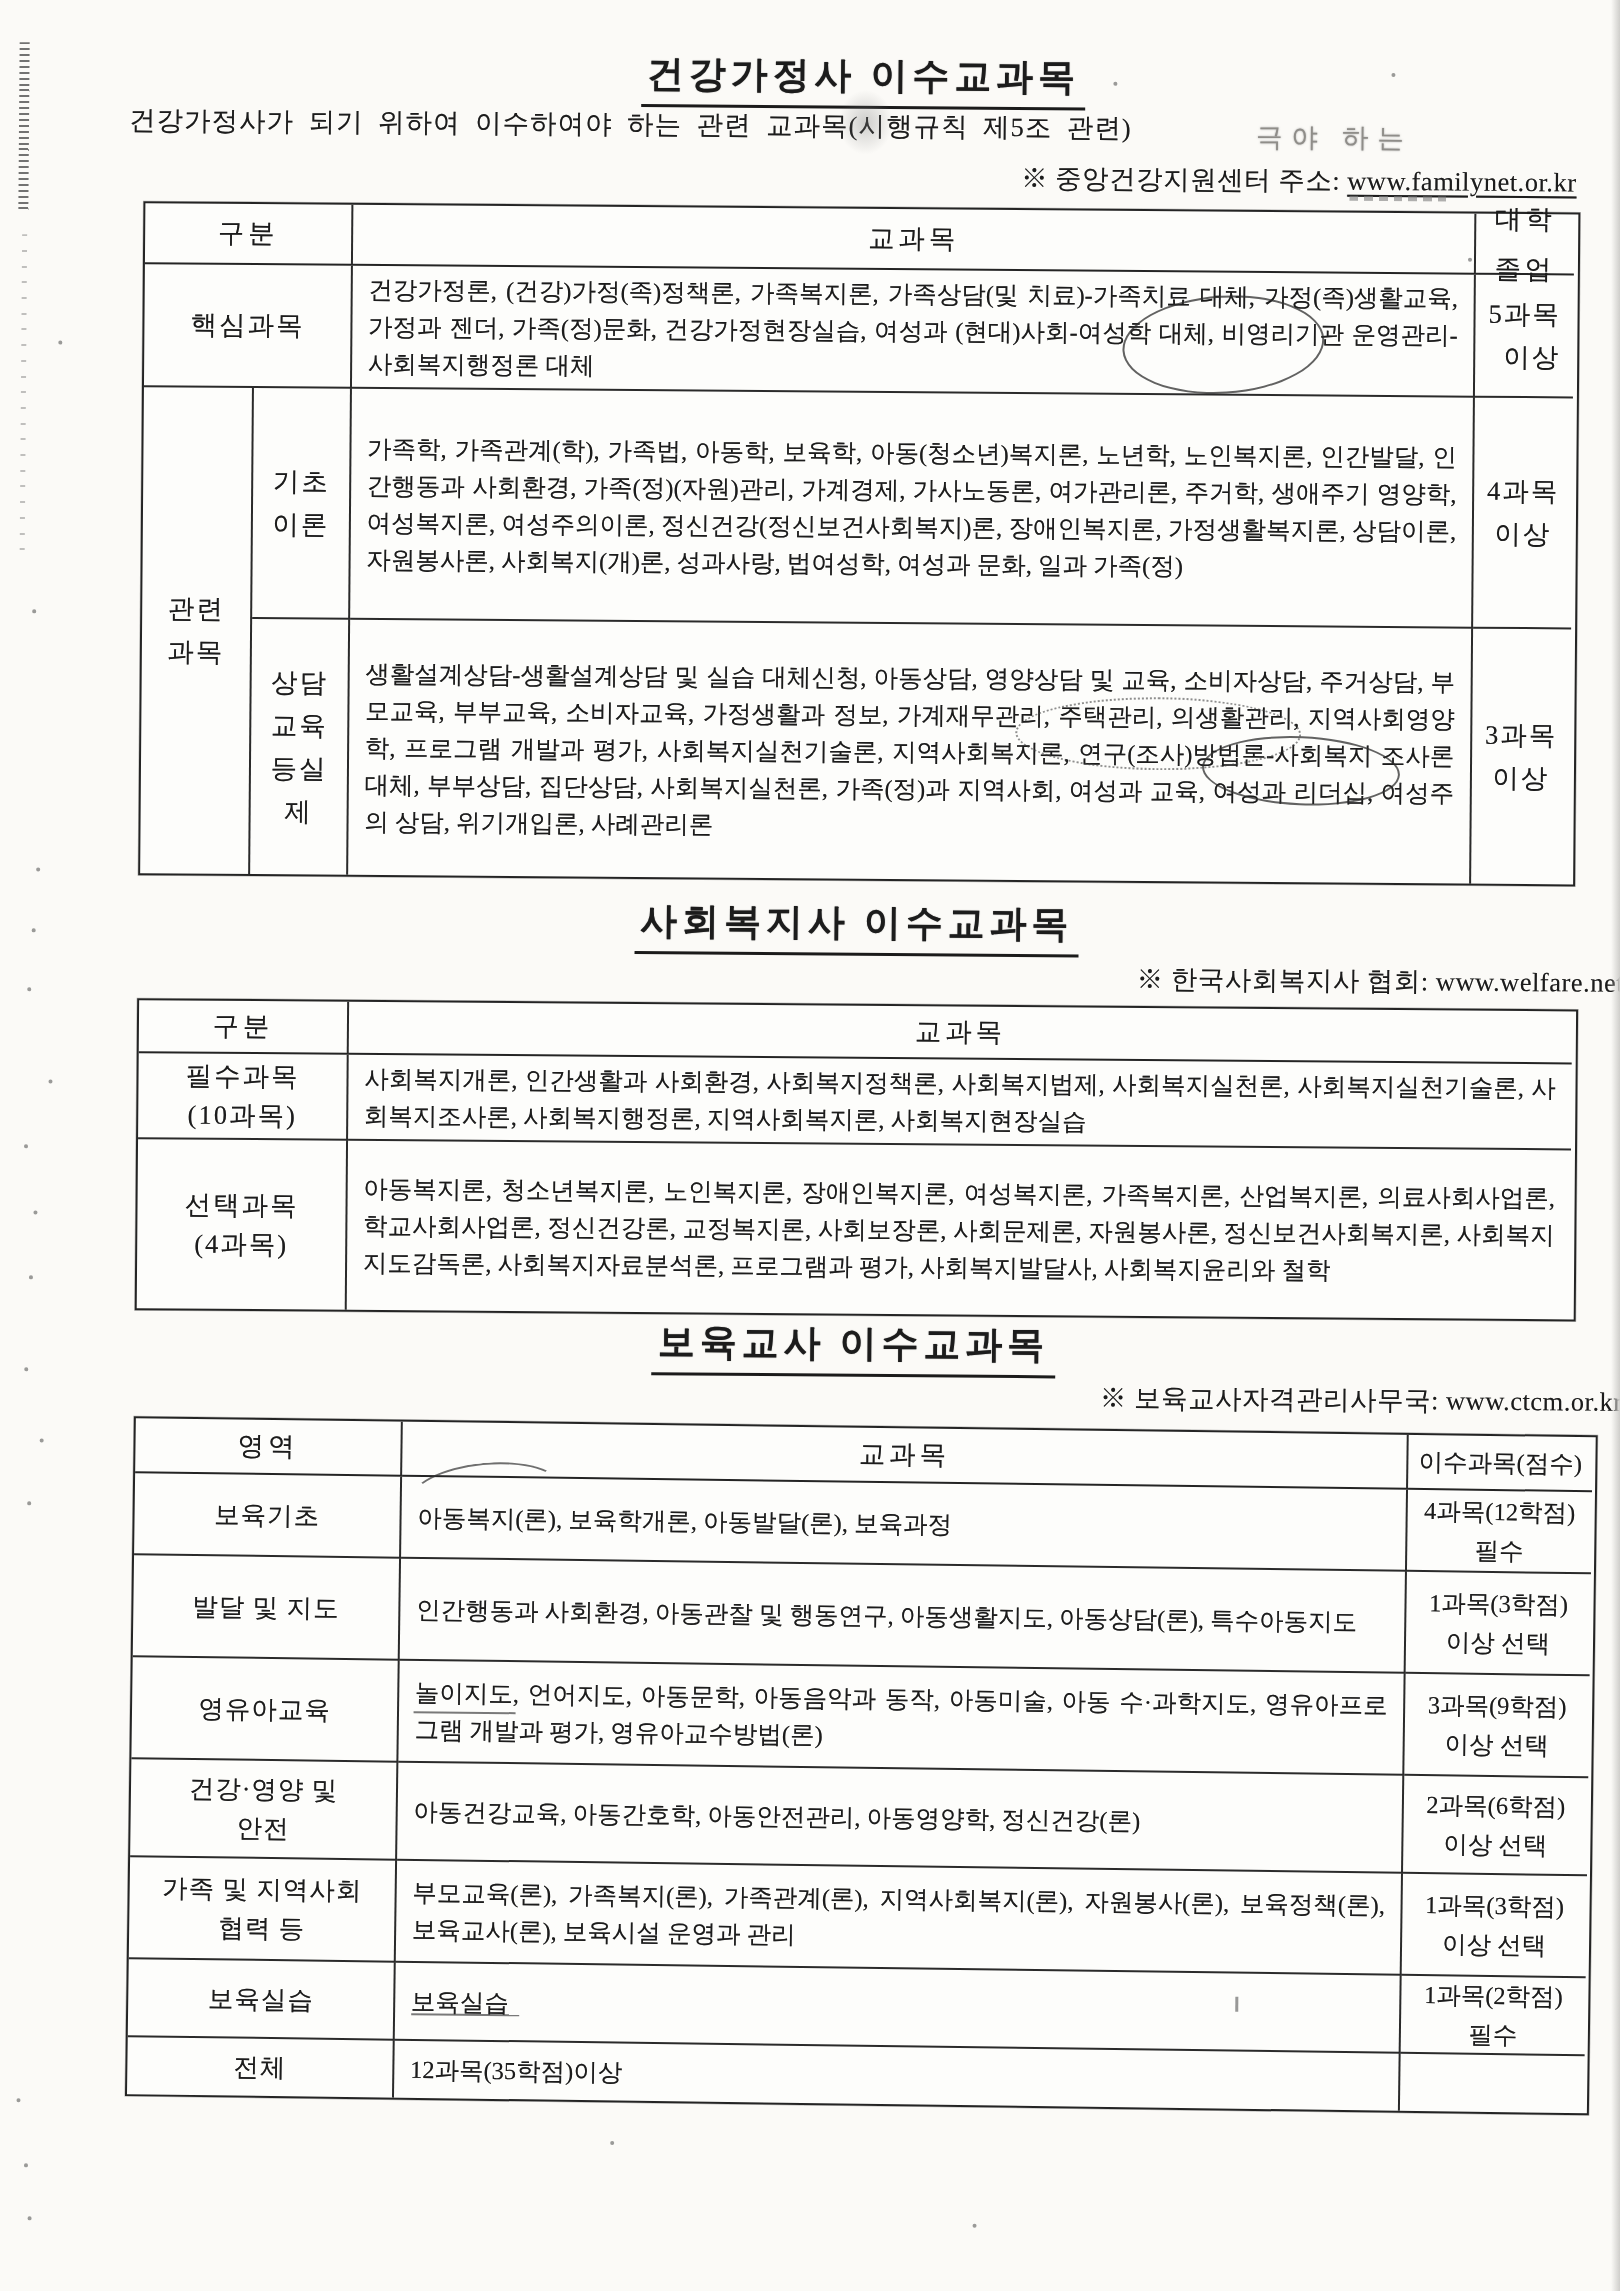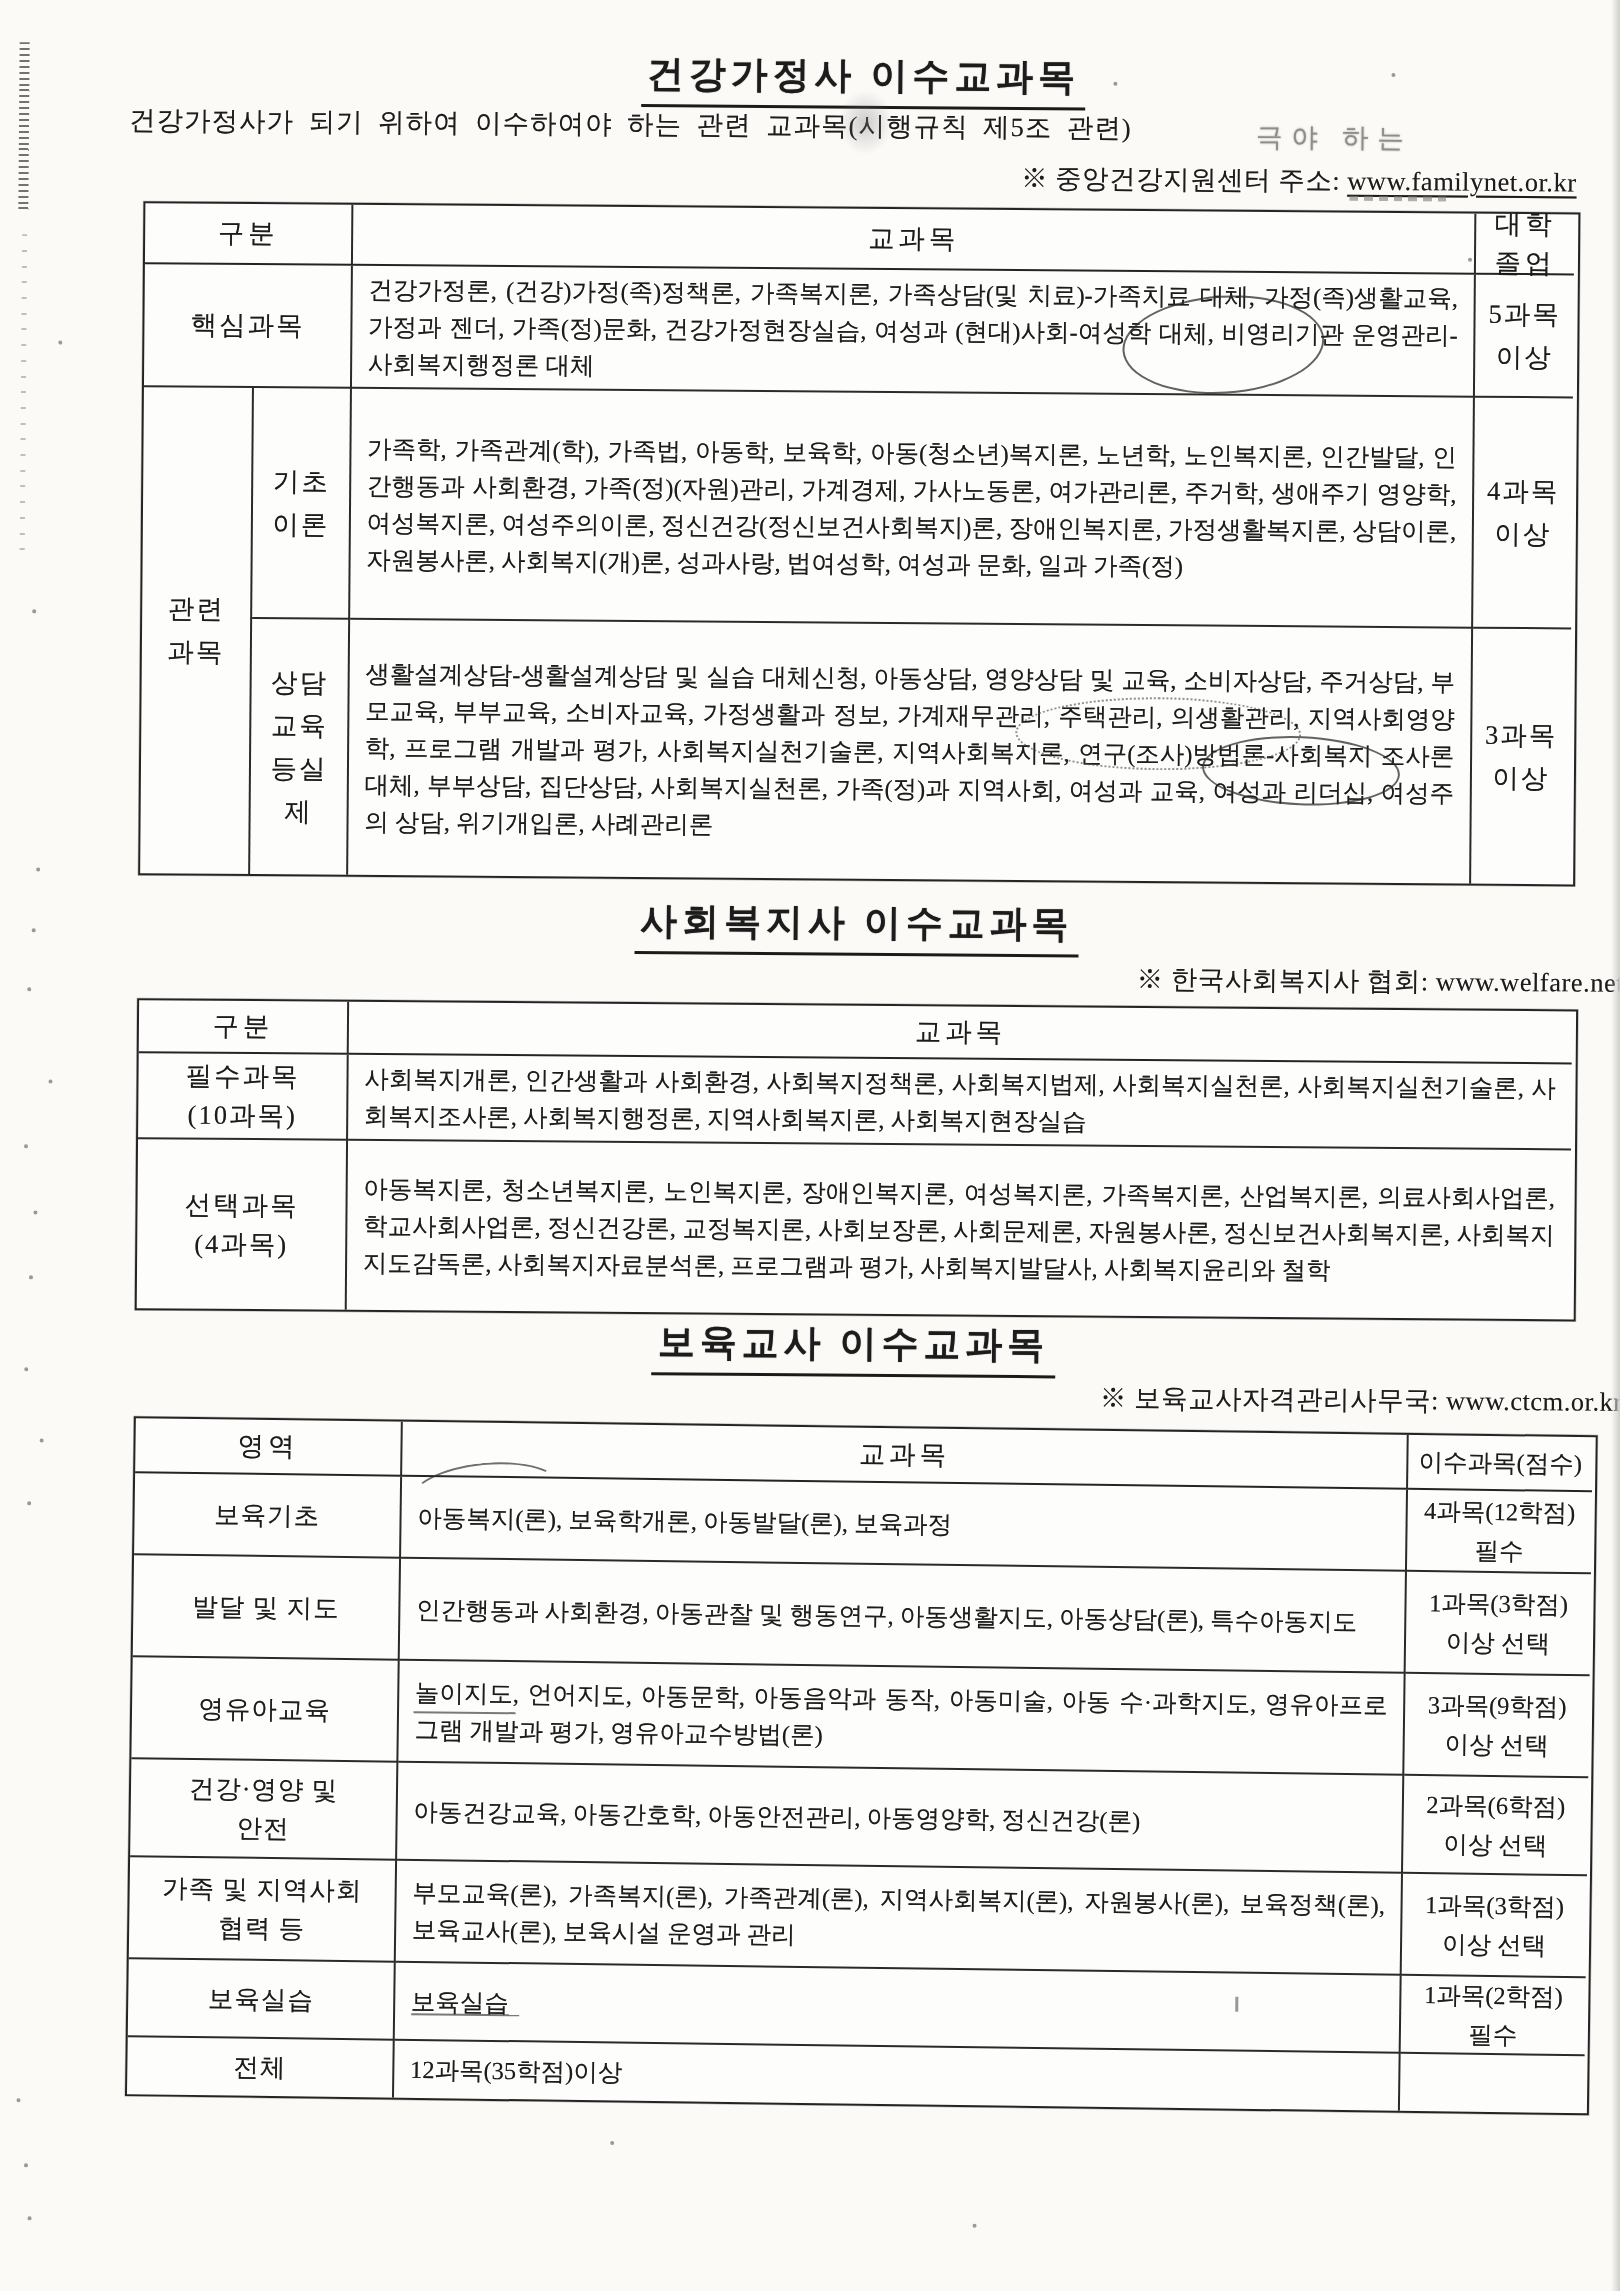--- a/index.html
+++ b/index.html
@@ -132,26 +132,26 @@
   <div class="abs ghost">극야 하는</div>
   <div class="abs subtitle">건강가정사가 되기 위하여 이수하여야 하는 관련 교과목(시행규칙 제5조 관련)</div>
   <div class="abs note" style="top:153px;right:42px;">
     <span>※ 중앙건강지원센터 주소: </span><span class="url">www.familynet.or.kr</span>
   </div>
 
   <div id="t1" class="abs gridtable">
 
     <div class="cell hdr br bb3" style="grid-column:1/3;grid-row:1;">구분</div>
     <div class="cell hdr br bb3" style="grid-column:3;grid-row:1;">교과목</div>
-    <div class="cell hdr bb3" style="grid-column:4;grid-row:1;line-height:39px;text-align:center;">대학
+    <div class="cell hdr bb3" style="grid-column:4;grid-row:1;line-height:50px;text-align:center;">대학
 졸업</div>
 
     <div class="cell label br bb" style="grid-column:1/3;grid-row:2;">핵심과목</div>
     <div class="cell courses br bb" style="grid-column:3;grid-row:2;">건강가정론, (건강)가정(족)정책론, 가족복지론, 가족상담(및 치료)-가족치료 대체, 가정(족)생활교육, 가정과 젠더, 가족(정)문화, 건강가정현장실습, 여성과 (현대)사회-여성학 대체, 비영리기관 운영관리-사회복지행정론 대체</div>
-    <div class="cell req bb" style="grid-column:4;grid-row:2;">5과목
+    <div class="cell req bb" style="grid-column:4;grid-row:2;text-align:right;">5과목
 이상</div>
 
     <div class="cell label br" style="grid-column:1;grid-row:3/5;">관련
 과목</div>
     <div class="cell label br bb" style="grid-column:2;grid-row:3;">기초
 이론</div>
     <div class="cell courses br bb" style="grid-column:3;grid-row:3;">가족학, 가족관계(학), 가족법, 아동학, 보육학, 아동(청소년)복지론, 노년학, 노인복지론, 인간발달, 인간행동과 사회환경, 가족(정)(자원)관리, 가계경제, 가사노동론, 여가관리론, 주거학, 생애주기 영양학, 여성복지론, 여성주의이론, 정신건강(정신보건사회복지)론, 장애인복지론, 가정생활복지론, 상담이론, 자원봉사론, 사회복지(개)론, 성과사랑, 법여성학, 여성과 문화, 일과 가족(정)</div>
     <div class="cell req bb" style="grid-column:4;grid-row:3;">4과목
 이상</div>
     <div class="cell label br" style="grid-column:2;grid-row:4;">상담

